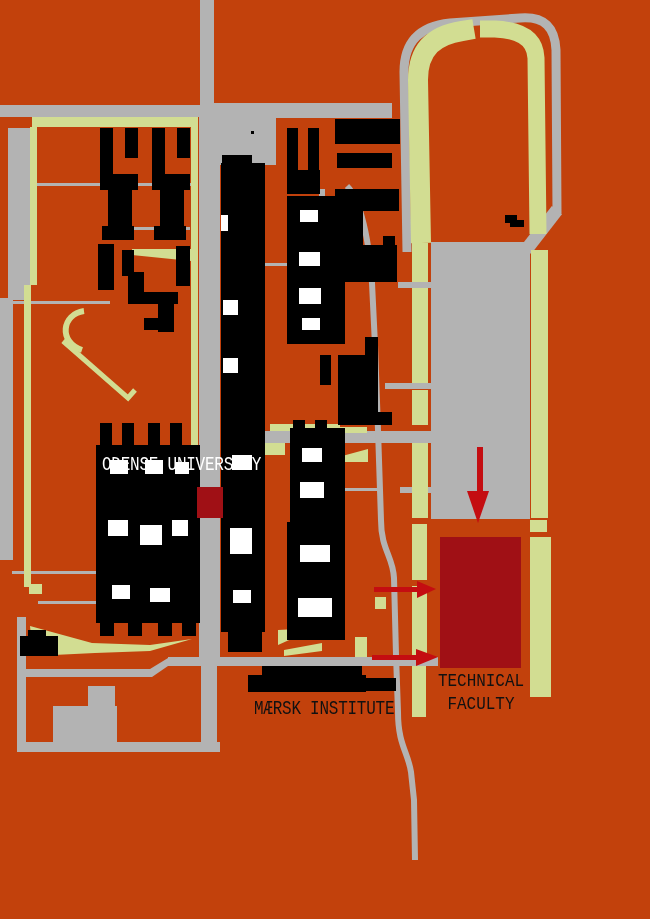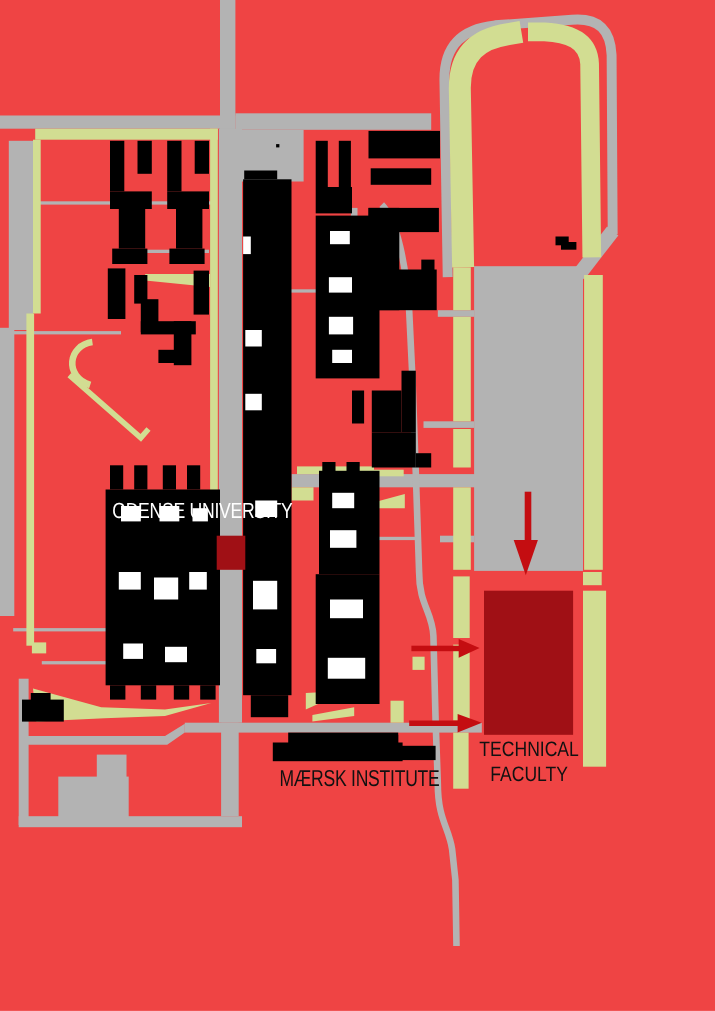--- a/index.html
+++ b/index.html
@@ -1,17 +1,17 @@
 <!DOCTYPE html>
 <html><head>
 <meta charset="utf-8">
 <style>
   html,body{margin:0;padding:0;background:#ffffff;}
-  .stage{position:relative;width:650px;height:919px;background:#ef4444;overflow:hidden;
-         font-family:Liberation Sans, sans-serif;}
+  .stage{position:relative;width:650px;height:919px;background:#c2410c;overflow:hidden;
+         font-family:Liberation Mono, monospace;}
   #map-svg{position:absolute;left:0;top:0;}
   .lbl{position:absolute;white-space:nowrap;line-height:1;}
   .lbl-odense{left:102px;top:455px;color:#ffffff;font-size:20px;letter-spacing:-0.3px;
               transform:scaleX(0.80);transform-origin:left top;}
   .lbl-maersk{left:254px;top:698px;color:#111111;font-size:21px;letter-spacing:-0.3px;
               transform:scaleX(0.76);transform-origin:left top;}
   .lbl-tech{left:421px;top:670px;width:120px;color:#111111;font-size:19px;
             text-align:center;white-space:normal;transform:scaleX(0.84);
             transform-origin:center top;line-height:23px;}
 </style>

